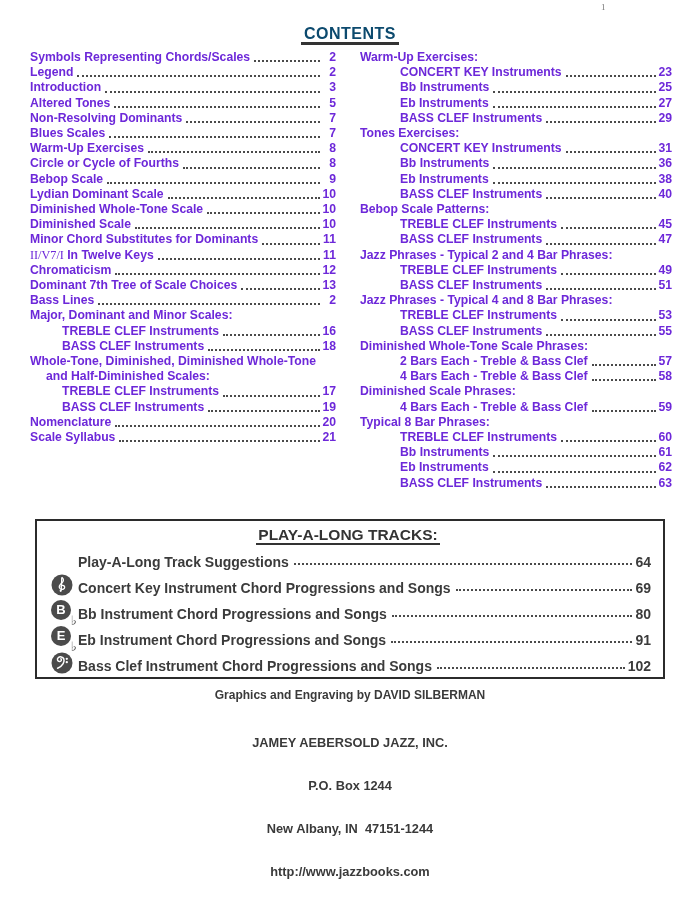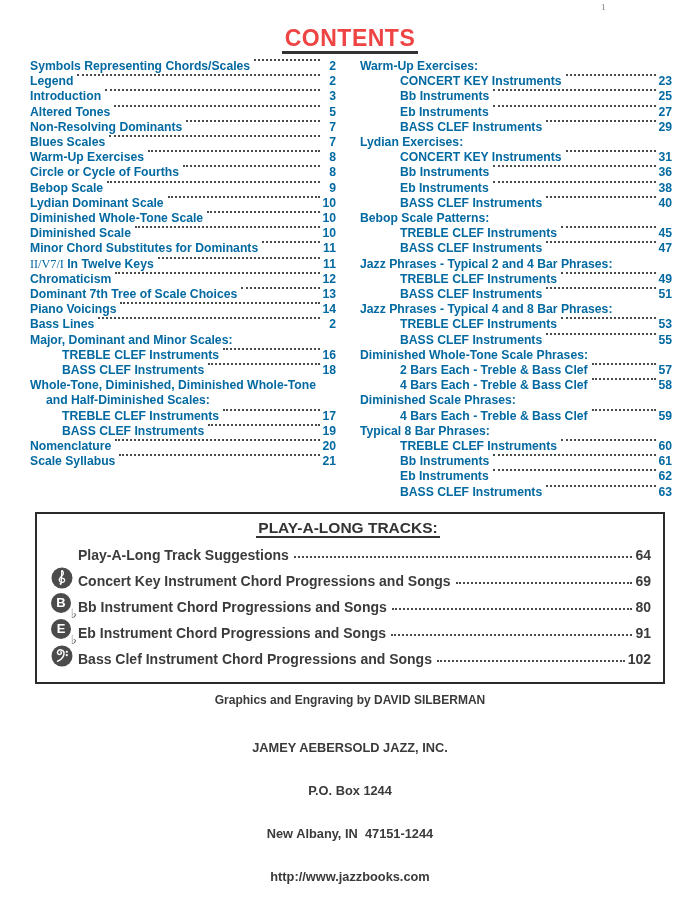--- a/index.html
+++ b/index.html
@@ -6,41 +6,41 @@
   body{
     width:700px;height:906px;position:relative;overflow:hidden;
     background:#ffffff;color:#3e3e3e;
     font-family:"Liberation Sans",sans-serif;
     -webkit-font-smoothing:antialiased;
   }
   .corner-num{position:absolute;top:2px;left:601px;font-size:9px;color:#777;
     font-family:"Liberation Serif",serif;}
   .title{ text-align:center;margin-top:25px; }
   .title span{
-    font-size:23px;font-weight:bold;color:#ef4444;
+    font-size:16px;font-weight:bold;color:#0c4a6e;
     border-bottom:3px solid #333;padding:0 3px 0px;letter-spacing:0.5px;
   }
   .cols{display:flex;margin:7px 28px 0 30px;gap:24px;}
   .col-left{width:306px;flex:none;}
   .col-right{flex:1;min-width:0;}
   .toc-row{
-    display:flex;align-items:flex-start;
-    font-size:12.2px;font-weight:bold;line-height:15.2px;color:#0369a1;
+    display:flex;align-items:flex-end;
+    font-size:12.2px;font-weight:bold;line-height:15.2px;color:#6d28d9;
   }
   .toc-row .lbl{white-space:nowrap;}
   .toc-row.hdr .lbl{white-space:normal;padding-left:16px;text-indent:-16px;}
   .col-left .toc-row.ind{padding-left:32px;}
   .col-right .toc-row.ind{padding-left:40px;}
   .dots{flex:1 1 auto;min-width:8px;border-bottom:2px dotted #4a4a4a;
     margin:0 2px 3px 4px;}
   .pg{min-width:14px;text-align:right;white-space:nowrap;}
   .serif{font-family:"Liberation Serif",serif;font-weight:normal;}
 
   .play-box{
-    border:2.5px solid #2b2b2b;margin:12px 35px 0 35px;padding:5px 12px 15px 8px;
+    border:2.5px solid #2b2b2b;margin:28px 35px 0 35px;padding:5px 12px 3px 8px;
   }
   .play-title{text-align:center;margin-bottom:3px;}
   .play-title span{
     font-size:15.5px;font-weight:bold;color:#333;
     border-bottom:2.5px solid #333;padding:0 2px 0;
   }
   .play-row{
     display:flex;align-items:flex-end;
     font-size:14px;font-weight:bold;color:#3b3b3b;margin-top:4px;height:22px;
   }
@@ -146,25 +146,20 @@
         <span class="lbl">Chromaticism</span>
         <span class="dots"></span>
         <span class="pg">12</span>
       </div>
       <div class="toc-row">
         <span class="lbl">Dominant 7th Tree of Scale Choices</span>
         <span class="dots"></span>
         <span class="pg">13</span>
       </div>
       <div class="toc-row">
-        <span class="lbl">Piano Voicings</span>
-        <span class="dots"></span>
-        <span class="pg">14</span>
-      </div>
-      <div class="toc-row">
         <span class="lbl">Bass Lines</span>
         <span class="dots"></span>
         <span class="pg">2</span>
       </div>
       <div class="toc-row hdr">
         <span class="lbl">Major, Dominant and Minor Scales:</span>
       </div>
       <div class="toc-row ind">
         <span class="lbl">TREBLE CLEF Instruments</span>
         <span class="dots"></span>
@@ -217,21 +212,21 @@
         <span class="lbl">Eb Instruments</span>
         <span class="dots"></span>
         <span class="pg">27</span>
       </div>
       <div class="toc-row ind">
         <span class="lbl">BASS CLEF Instruments</span>
         <span class="dots"></span>
         <span class="pg">29</span>
       </div>
       <div class="toc-row hdr">
-        <span class="lbl">Lydian Exercises:</span>
+        <span class="lbl">Tones Exercises:</span>
       </div>
       <div class="toc-row ind">
         <span class="lbl">CONCERT KEY Instruments</span>
         <span class="dots"></span>
         <span class="pg">31</span>
       </div>
       <div class="toc-row ind">
         <span class="lbl">Bb Instruments</span>
         <span class="dots"></span>
         <span class="pg">36</span>

